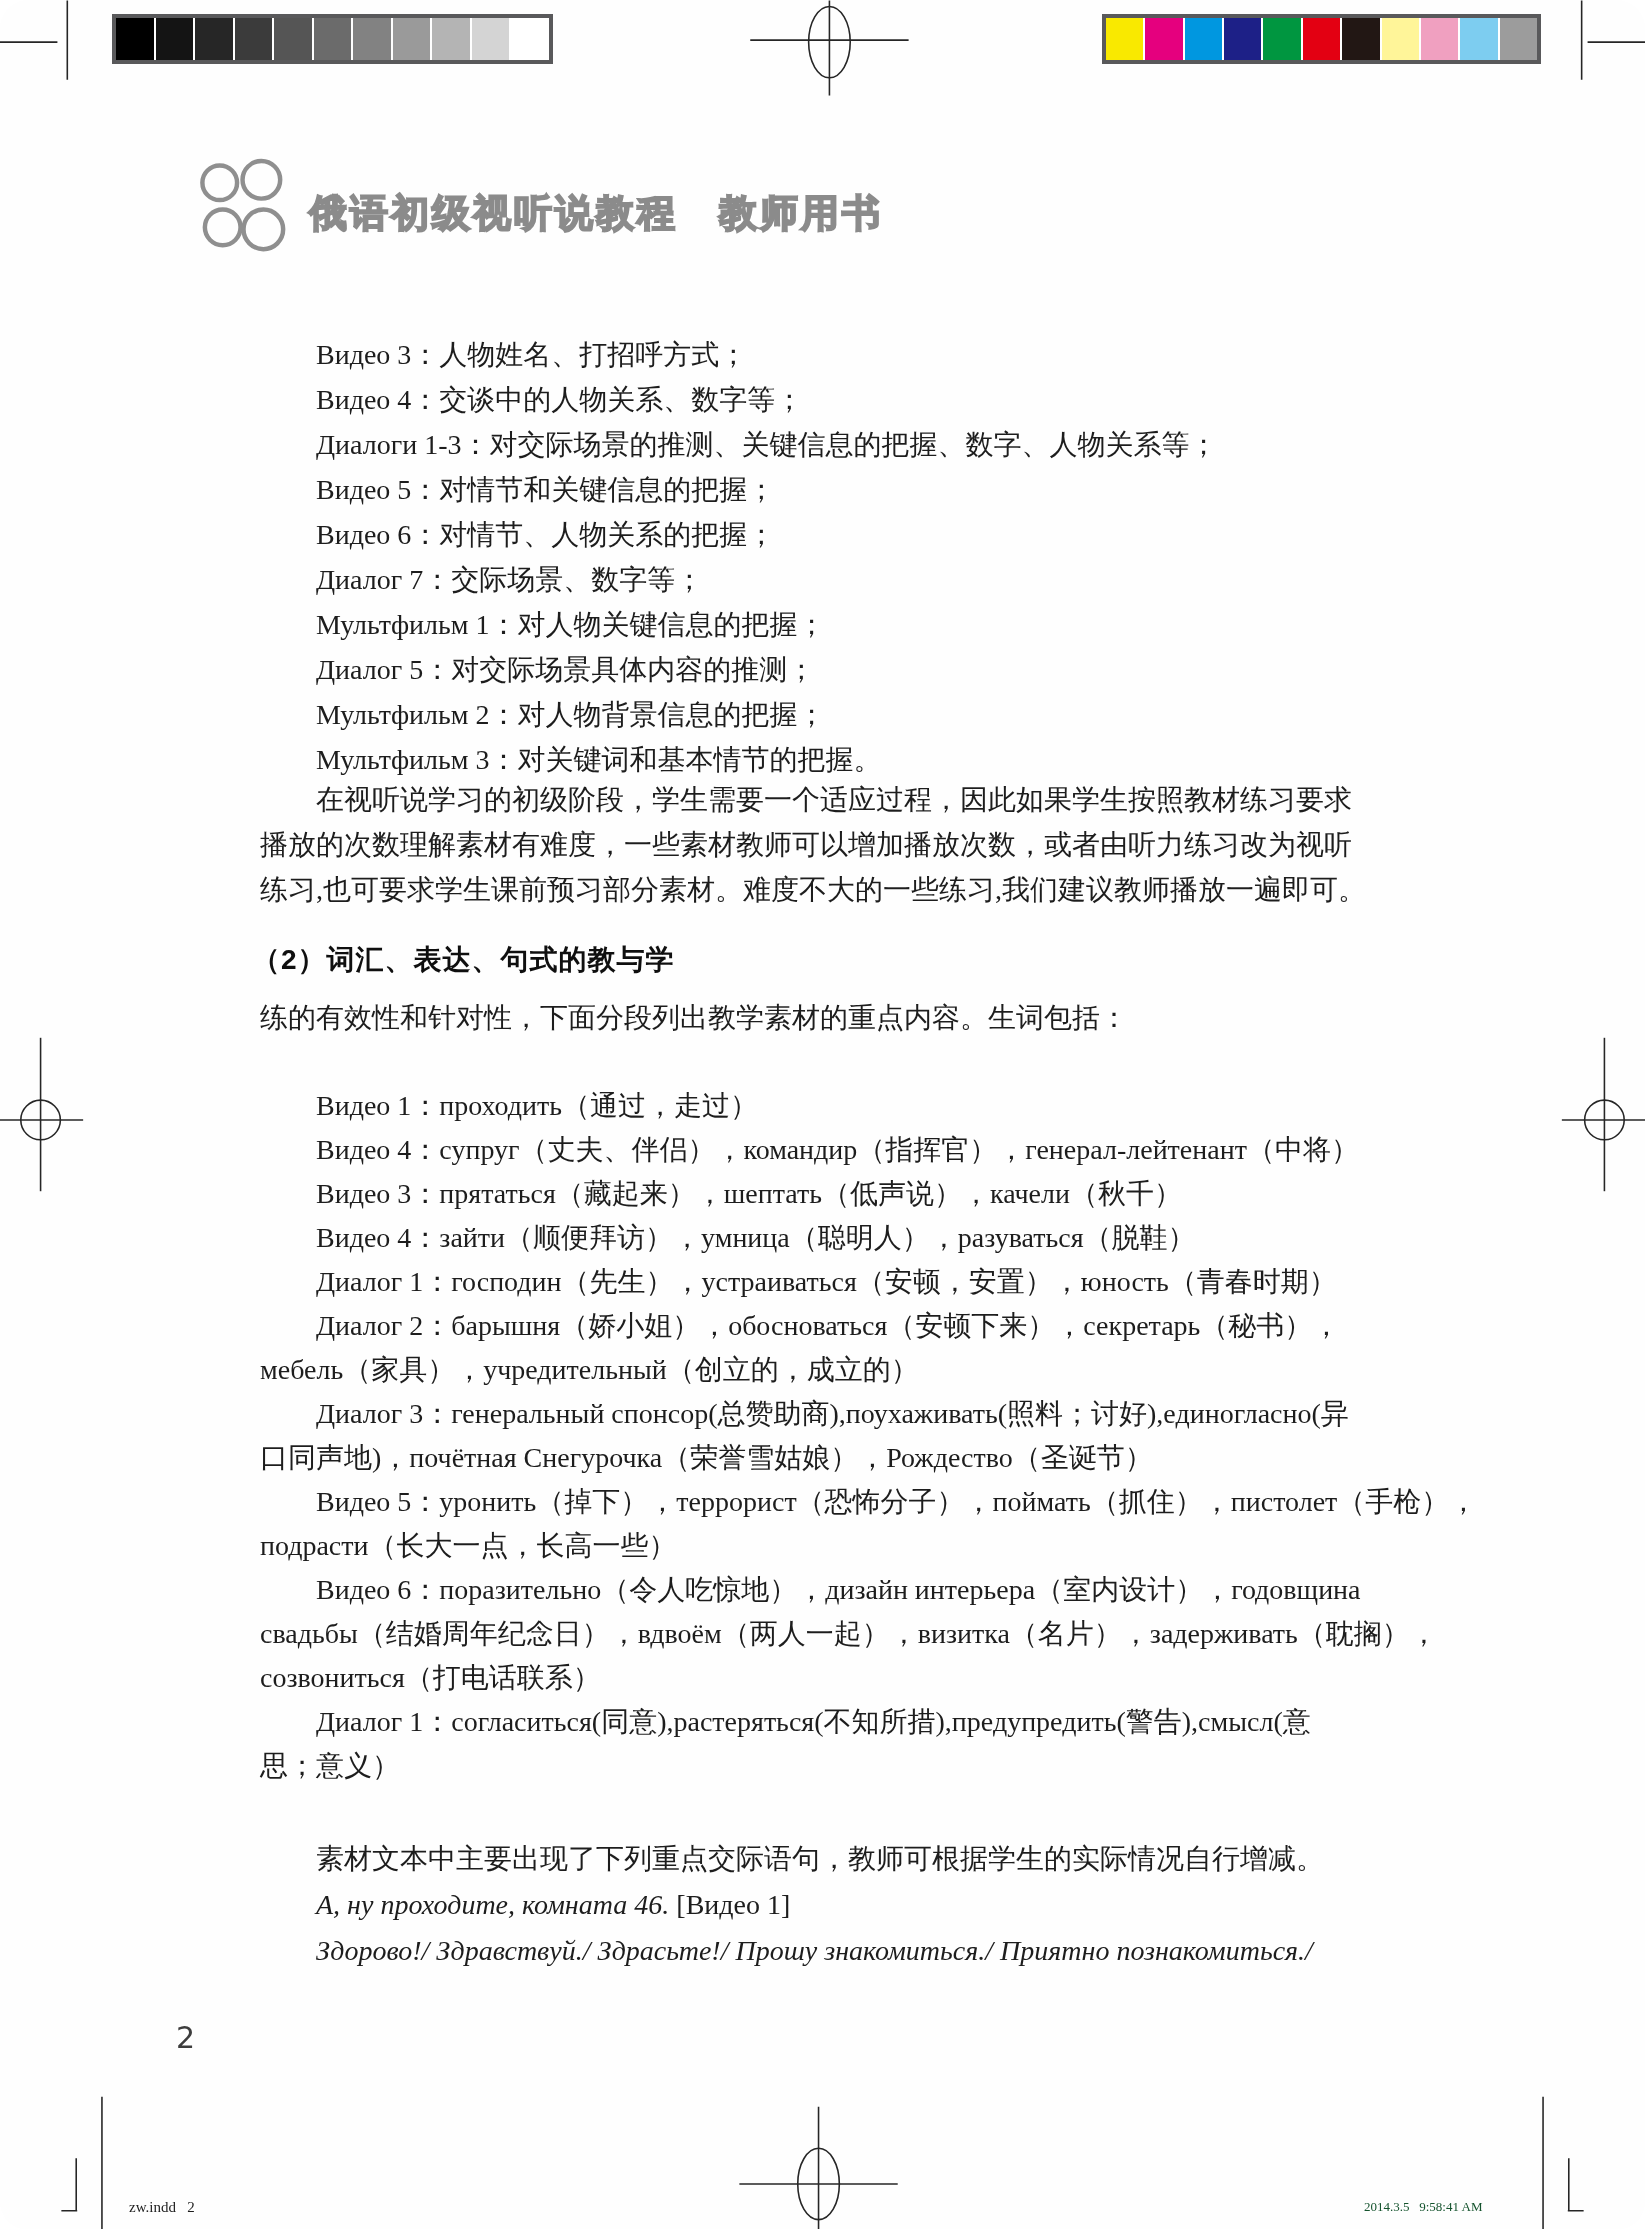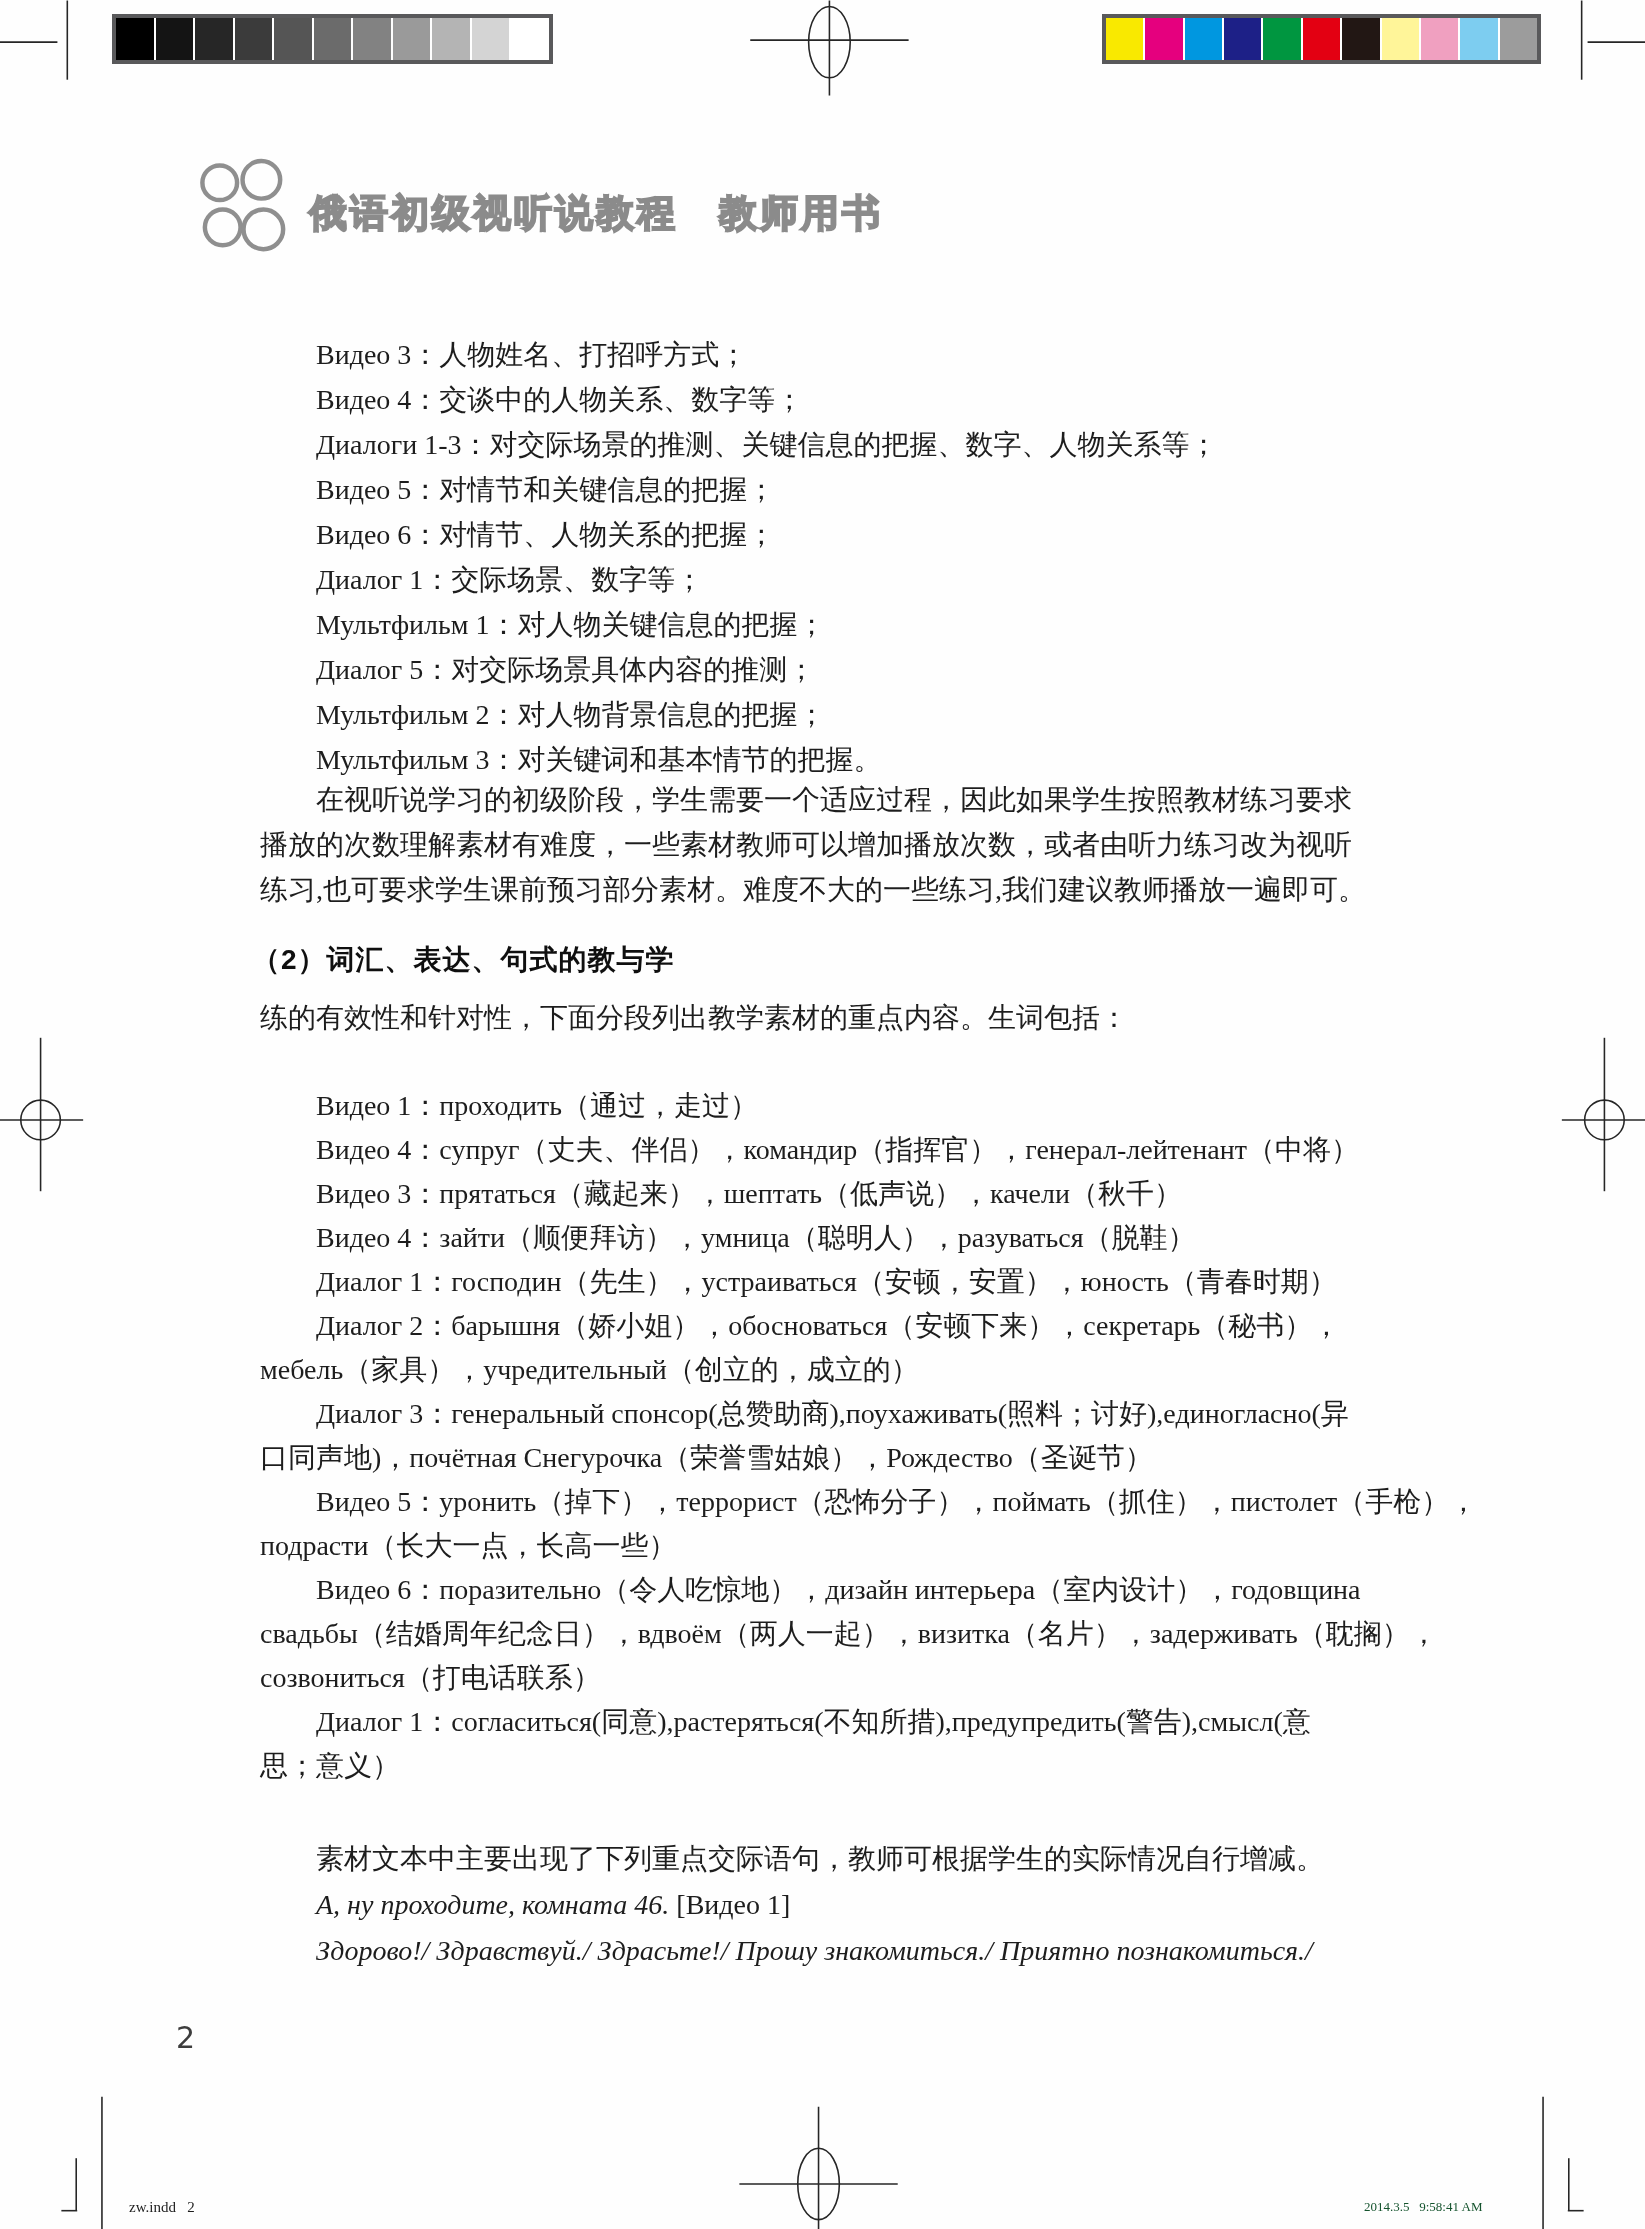--- a/index.html
+++ b/index.html
@@ -1,17 +1,17 @@
 <!DOCTYPE html>
 <html><head>
 <meta charset="utf-8">
 <style>
   html,body{margin:0;padding:0;background:#ffffff;}
   .page{position:relative;width:1645px;height:2230px;background:#fefefe;overflow:hidden;
-        font-family:"Liberation Serif","DejaVu Serif",serif;}
+        font-family:"Liberation Serif","DejaVu Serif",serif;border-radius:28px;}
   
   .bar{position:absolute;top:14px;height:50px;background:#59595b;padding:4px;box-sizing:border-box;display:flex;}
   .graybar{left:112px;width:441px;}
   .colorbar{left:1102px;width:439px;}
   .swatch{flex:1;border-left:2px solid #ffffff;}
   .swatch:first-child{border-left:none;}
   
   .marks{position:absolute;left:0;top:0;width:1645px;height:2230px;}
   .marks line,.marks circle,.marks ellipse{stroke:#262626;stroke-width:1.6;fill:none;}
   
@@ -106,21 +106,21 @@
   </svg>
 
   <div class="header-title">俄语初级视听说教程　教师用书</div>
 
   <div class="tb list1">
       <div class="line ind">Видео 3：人物姓名、打招呼方式；</div>
       <div class="line ind">Видео 4：交谈中的人物关系、数字等；</div>
       <div class="line ind">Диалоги 1-3：对交际场景的推测、关键信息的把握、数字、人物关系等；</div>
       <div class="line ind">Видео 5：对情节和关键信息的把握；</div>
       <div class="line ind">Видео 6：对情节、人物关系的把握；</div>
-      <div class="line ind">Диалог 1：交际场景、数字等；</div>
+      <div class="line ind">Диалог 7：交际场景、数字等；</div>
       <div class="line ind">Мультфильм 1：对人物关键信息的把握；</div>
       <div class="line ind">Диалог 5：对交际场景具体内容的推测；</div>
       <div class="line ind">Мультфильм 2：对人物背景信息的把握；</div>
       <div class="line ind">Мультфильм 3：对关键词和基本情节的把握。</div>
     </div>
 
   <div class="tb para1">
       <div class="line ind">在视听说学习的初级阶段，学生需要一个适应过程，因此如果学生按照教材练习要求</div>
       <div class="line ">播放的次数理解素材有难度，一些素材教师可以增加播放次数，或者由听力练习改为视听</div>
       <div class="line ">练习,也可要求学生课前预习部分素材。难度不大的一些练习,我们建议教师播放一遍即可。</div>

